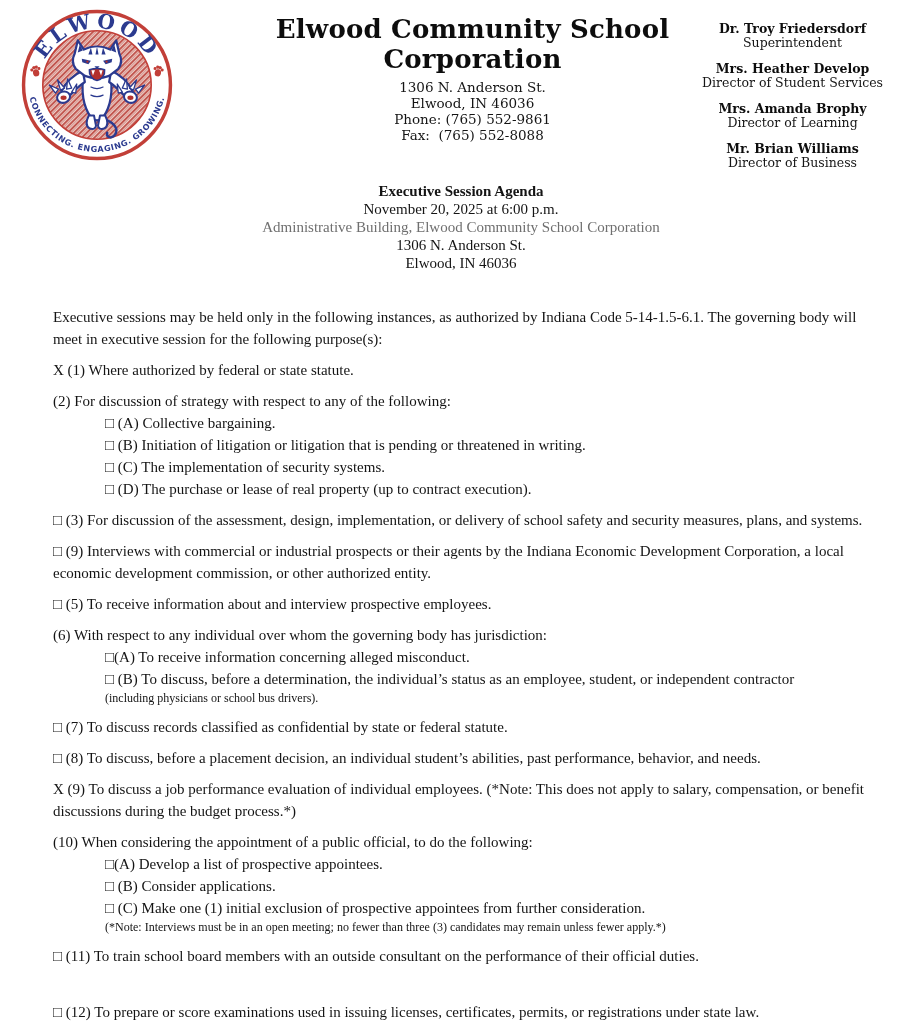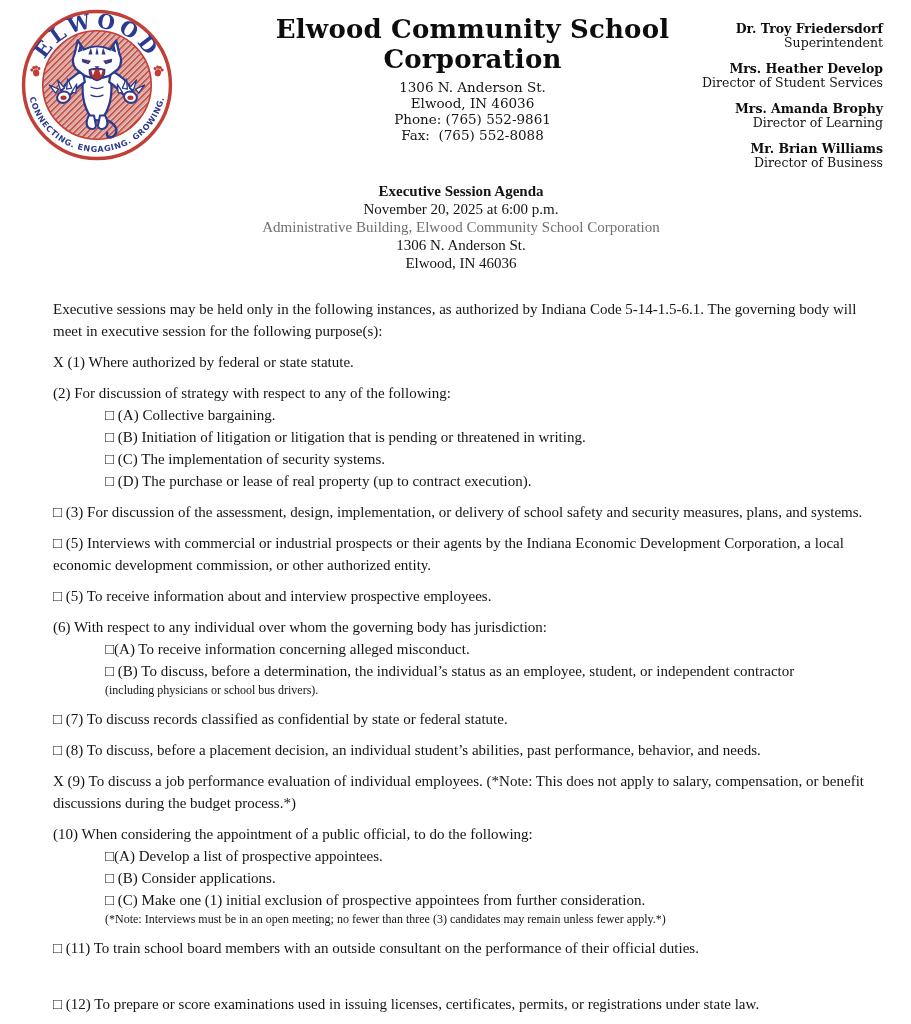--- a/index.html
+++ b/index.html
@@ -14,32 +14,32 @@
   .logo-top-text   { font-family:"DejaVu Serif", serif; font-weight:700; font-size:20px; fill:#2b3a8f; letter-spacing:4px; }
   .logo-bottom-text{ font-family:"DejaVu Sans", sans-serif; font-weight:700; font-size:8px; fill:#2b3a8f; letter-spacing:0.6px; }
 
   .org-block { position:absolute; left:190px; top:14px; width:565px; text-align:center; }
   .org-name {
     font-family:"DejaVu Serif", serif; font-size:26px; font-weight:700;
     margin:0 0 5px 0; color:#0d0d0d; letter-spacing:0.2px;
   }
   .addr { font-family:"DejaVu Serif", serif; font-size:13.5px; line-height:16px; color:#141414; white-space:pre-wrap; }
 
-  .staff { position:absolute; right:28px; top:22px; text-align:right; font-family:"DejaVu Serif", serif;margin-left:28px; }
+  .staff { position:absolute; right:28px; top:22px; text-align:center; font-family:"DejaVu Serif", serif;margin-left:28px; }
   .staff-entry { margin-bottom:12px; }
   .staff-name  { font-weight:700; font-size:12.5px; line-height:14px; color:#0d0d0d; }
   .staff-title { font-size:12.5px; line-height:14px; color:#161616; }
 
   
   .meeting { text-align:center; margin-top:10px; font-size:15px; line-height:18px; color:#141414;margin-left:11px; }
   .m-title { font-weight:700; }
   .muted   { color:#6f6f6f; }
 
   
-  .doc-body { margin-top:26px; padding:0 30px 0 53px; font-size:15px; line-height:22px; color:#141414; }
+  .doc-body { margin-top:34px; padding:0 30px 0 53px; font-size:15px; line-height:22px; color:#141414; }
   .doc-body p { margin:9px 0 0 0; }
   .doc-body p.first { margin-top:0; }
   .doc-body p.sub { margin-top:0; padding-left:52px; }
   .doc-body p.subsmall { margin-top:0; padding-left:52px; font-size:12px; line-height:17px; }
   .doc-body p.gap-lg { margin-top:34px; }
 </style>
 </head>
 <body>
 
 <div class="page">
@@ -147,21 +147,21 @@
 
   <main class="doc-body">
     <p class="first">Executive sessions may be held only in the following instances, as authorized by Indiana Code 5-14-1.5-6.1. The governing body will meet in executive session for the following purpose(s):</p>
     <p>X (1) Where authorized by federal or state statute.</p>
     <p>(2) For discussion of strategy with respect to any of the following:</p>
     <p class="sub">□ (A) Collective bargaining.</p>
     <p class="sub">□ (B) Initiation of litigation or litigation that is pending or threatened in writing.</p>
     <p class="sub">□ (C) The implementation of security systems.</p>
     <p class="sub">□ (D) The purchase or lease of real property (up to contract execution).</p>
     <p>□ (3) For discussion of the assessment, design, implementation, or delivery of school safety and security measures, plans, and systems.</p>
-    <p>□ (5) Interviews with commercial or industrial prospects or their agents by the Indiana Economic Development Corporation, a local economic development commission, or other authorized entity.</p>
+    <p>□ (9) Interviews with commercial or industrial prospects or their agents by the Indiana Economic Development Corporation, a local economic development commission, or other authorized entity.</p>
     <p>□ (5) To receive information about and interview prospective employees.</p>
     <p>(6) With respect to any individual over whom the governing body has jurisdiction:</p>
     <p class="sub">□(A) To receive information concerning alleged misconduct.</p>
     <p class="sub">□ (B) To discuss, before a determination, the individual’s status as an employee, student, or independent contractor</p>
     <p class="subsmall">(including physicians or school bus drivers).</p>
     <p>□ (7) To discuss records classified as confidential by state or federal statute.</p>
     <p>□ (8) To discuss, before a placement decision, an individual student’s abilities, past performance, behavior, and needs.</p>
     <p>X (9) To discuss a job performance evaluation of individual employees. (*Note: This does not apply to salary, compensation, or benefit discussions during the budget process.*)</p>
     <p>(10) When considering the appointment of a public official, to do the following:</p>
     <p class="sub">□(A) Develop a list of prospective appointees.</p>

